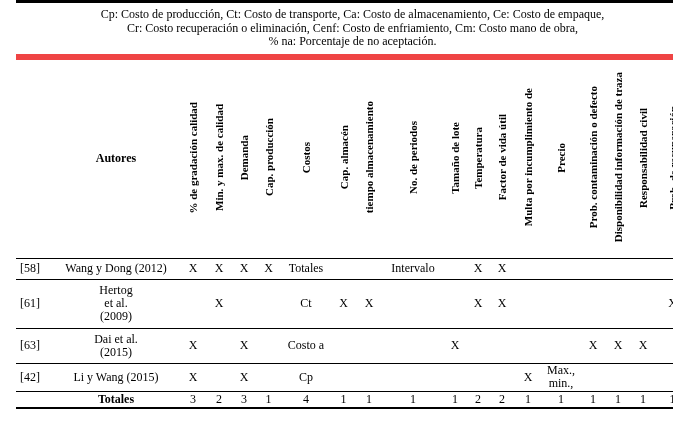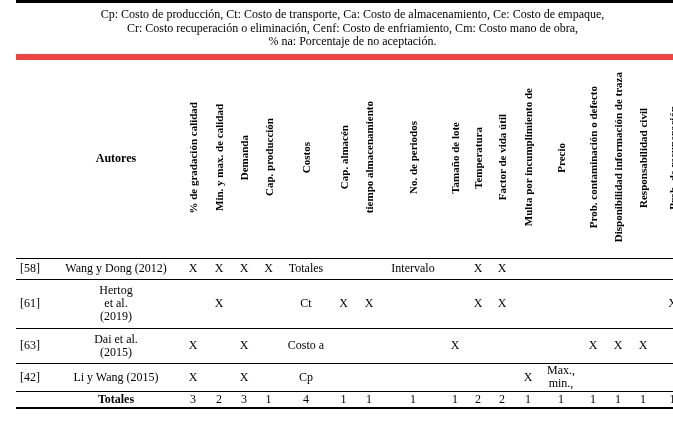--- a/index.html
+++ b/index.html
@@ -121,21 +121,21 @@
           <td></td>
           <td></td>
           <td></td>
           <td></td>
         </tr>
         <tr style="height: 49px;">
           <td class="ref">[61]</td>
           <td>
             <div>Hertog</div>
             <div>et al.</div>
-            <div>(2019)</div>
+            <div>(2009)</div>
           </td>
           <td></td>
           <td>X</td>
           <td></td>
           <td></td>
           <td>Ct</td>
           <td>X</td>
           <td>X</td>
           <td></td>
           <td></td>

